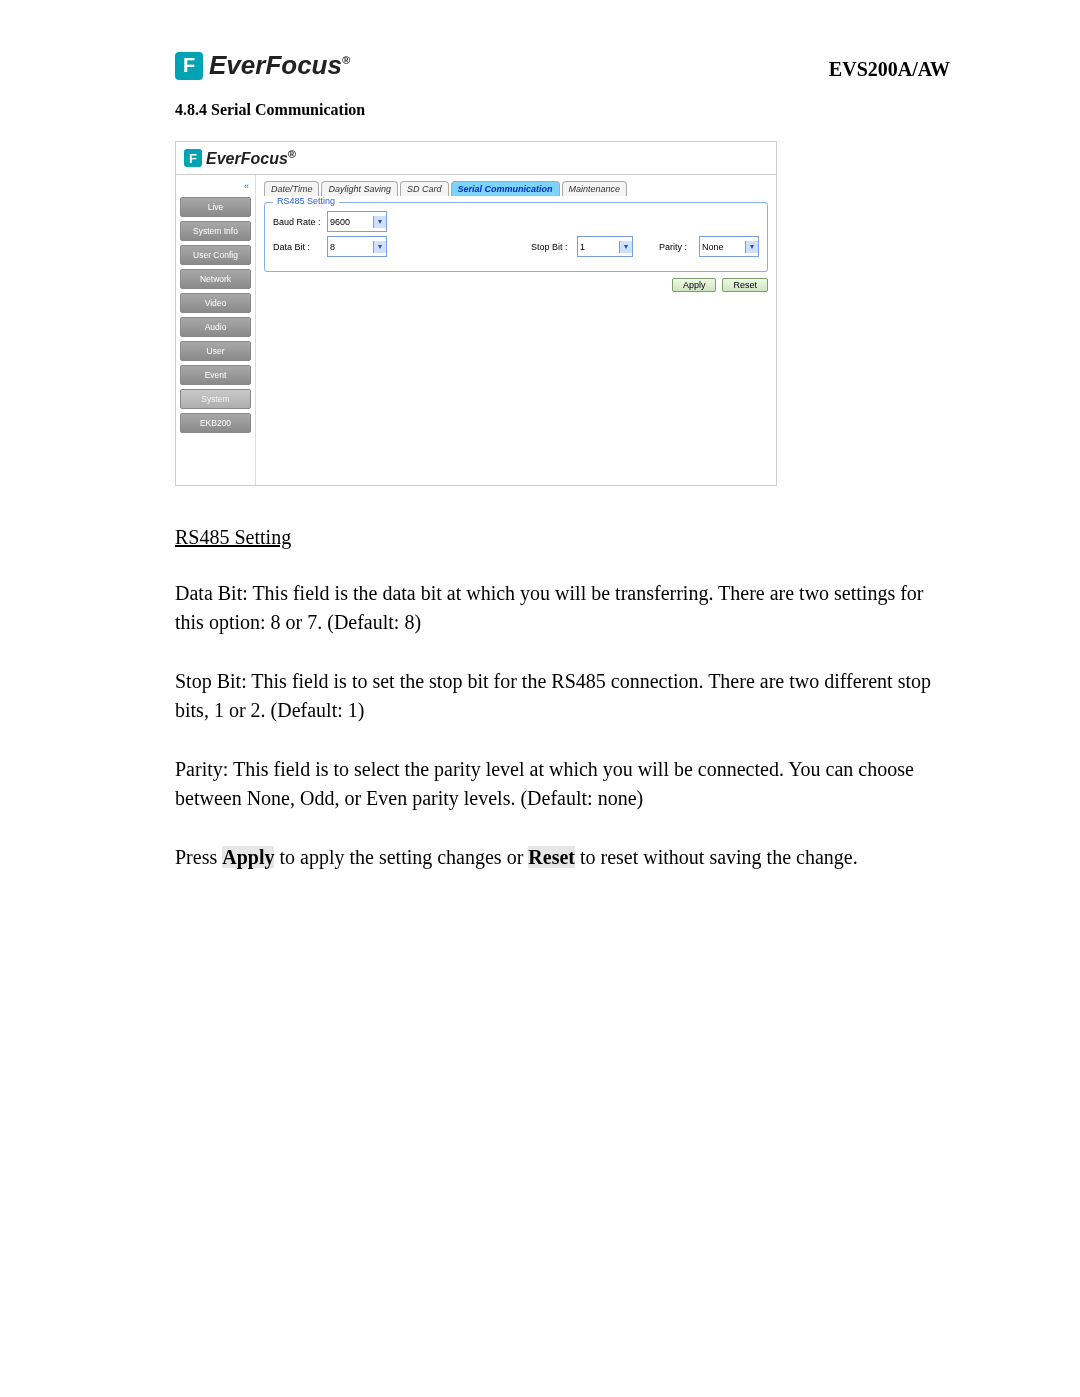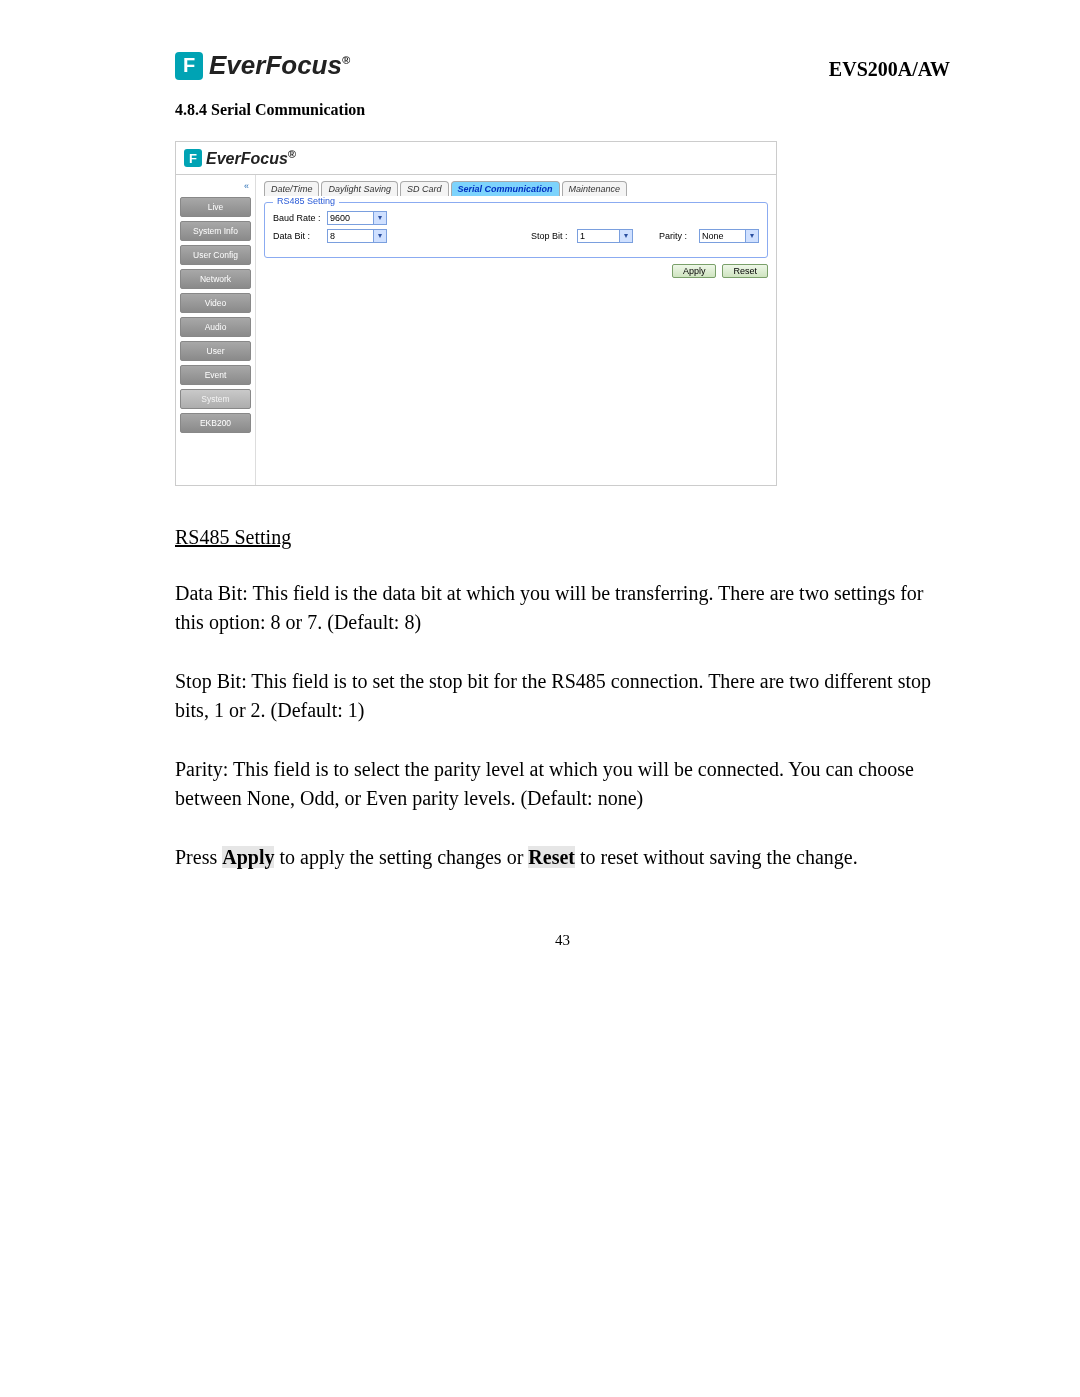--- a/index.html
+++ b/index.html
@@ -171,21 +171,21 @@
   .ss-row {
     display: flex;
     align-items: center;
     gap: 6px;
     margin-bottom: 4px;
     font-size: 9px;
   }
   .ss-label { min-width: 48px; }
   .ss-select {
     border: 1px solid #7a9fde;
-    height: 14px;
+    height: 21px;
     line-height: 12px;
     font-size: 9px;
     padding: 0 2px;
     display: flex;
     align-items: center;
     justify-content: space-between;
     background: #fff;
     box-sizing: border-box;
   }
   .ss-select.w60 { width: 60px; }
@@ -321,14 +321,13 @@
 
   <div class="subhead">RS485 Setting</div>
 
   <p class="body">Data Bit: This field is the data bit at which you will be transferring. There are two settings for this option: 8 or 7. (Default: 8)</p>
   <p class="body">Stop Bit: This field is to set the stop bit for the RS485 connection. There are two different stop bits, 1 or 2. (Default: 1)</p>
   <p class="body">Parity: This field is to select the parity level at which you will be connected. You can choose between None, Odd, or Even parity levels. (Default: none)</p>
   <p class="body">
     <span>Press </span><strong class="hl">Apply</strong><span> to apply the setting changes or </span><strong class="hl">Reset</strong><span> to reset without saving the change.</span>
   </p>
 
-  <div class="page-num">43</div>
 </div>
 
 </body></html>

